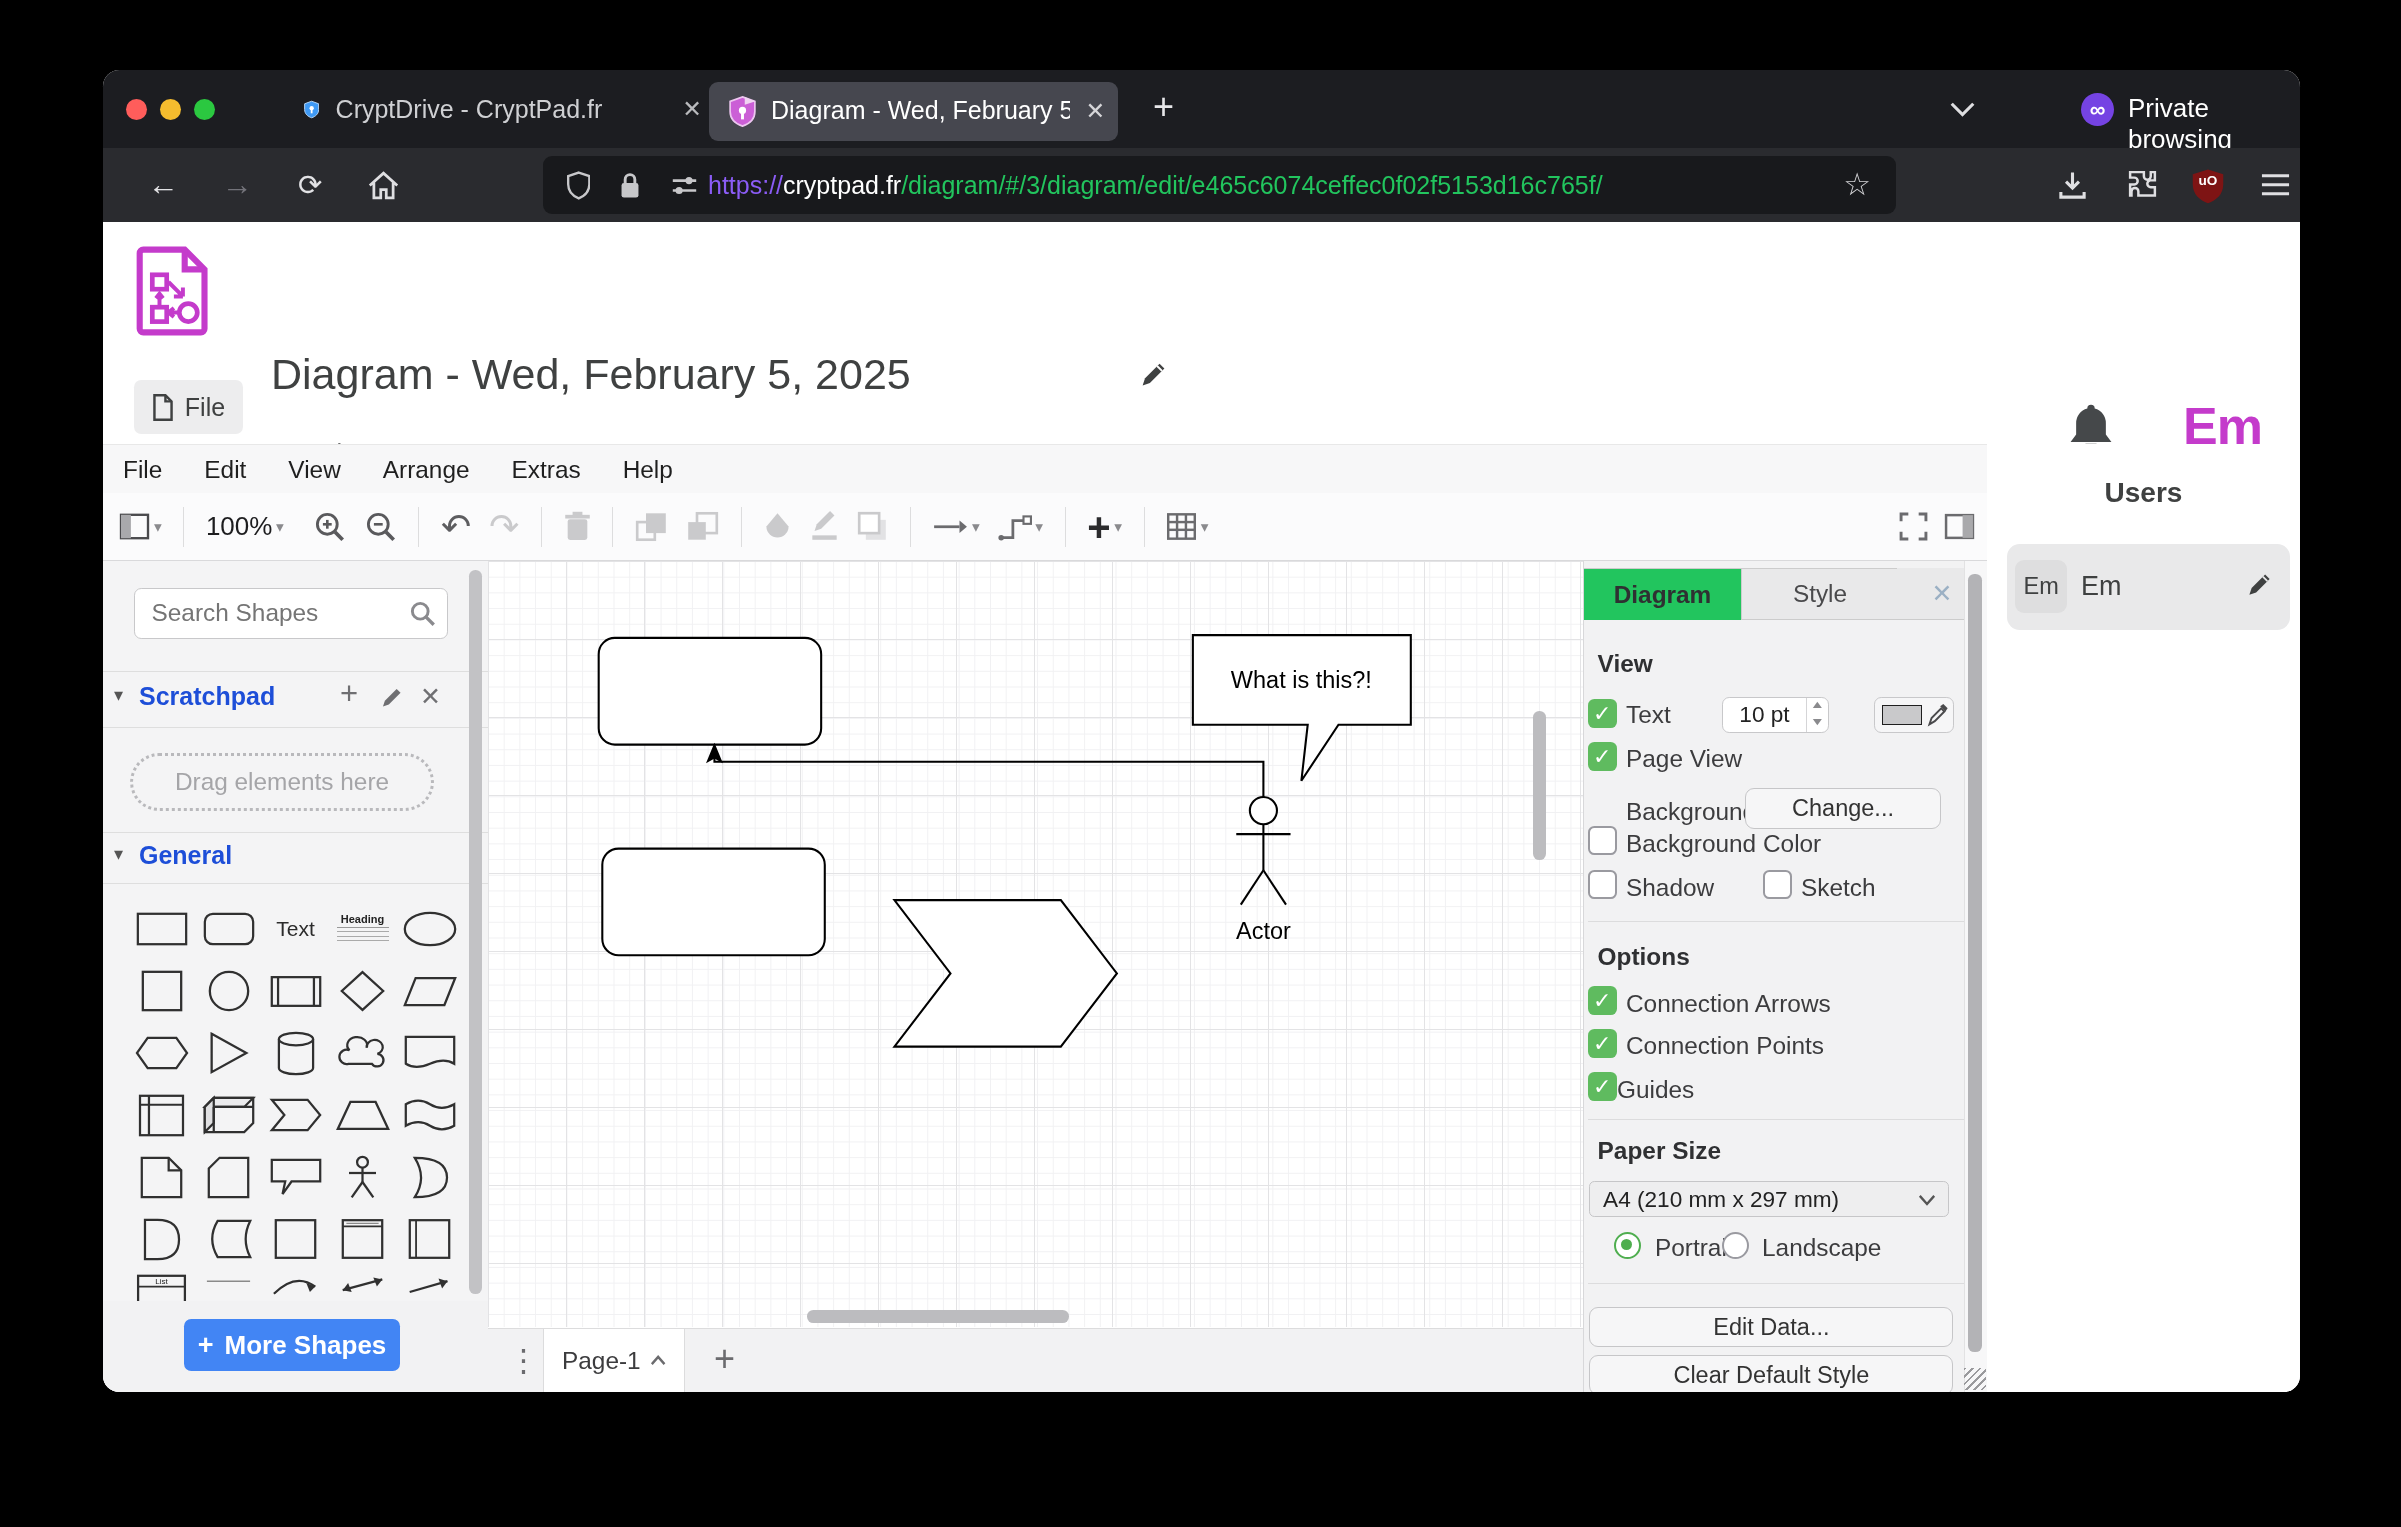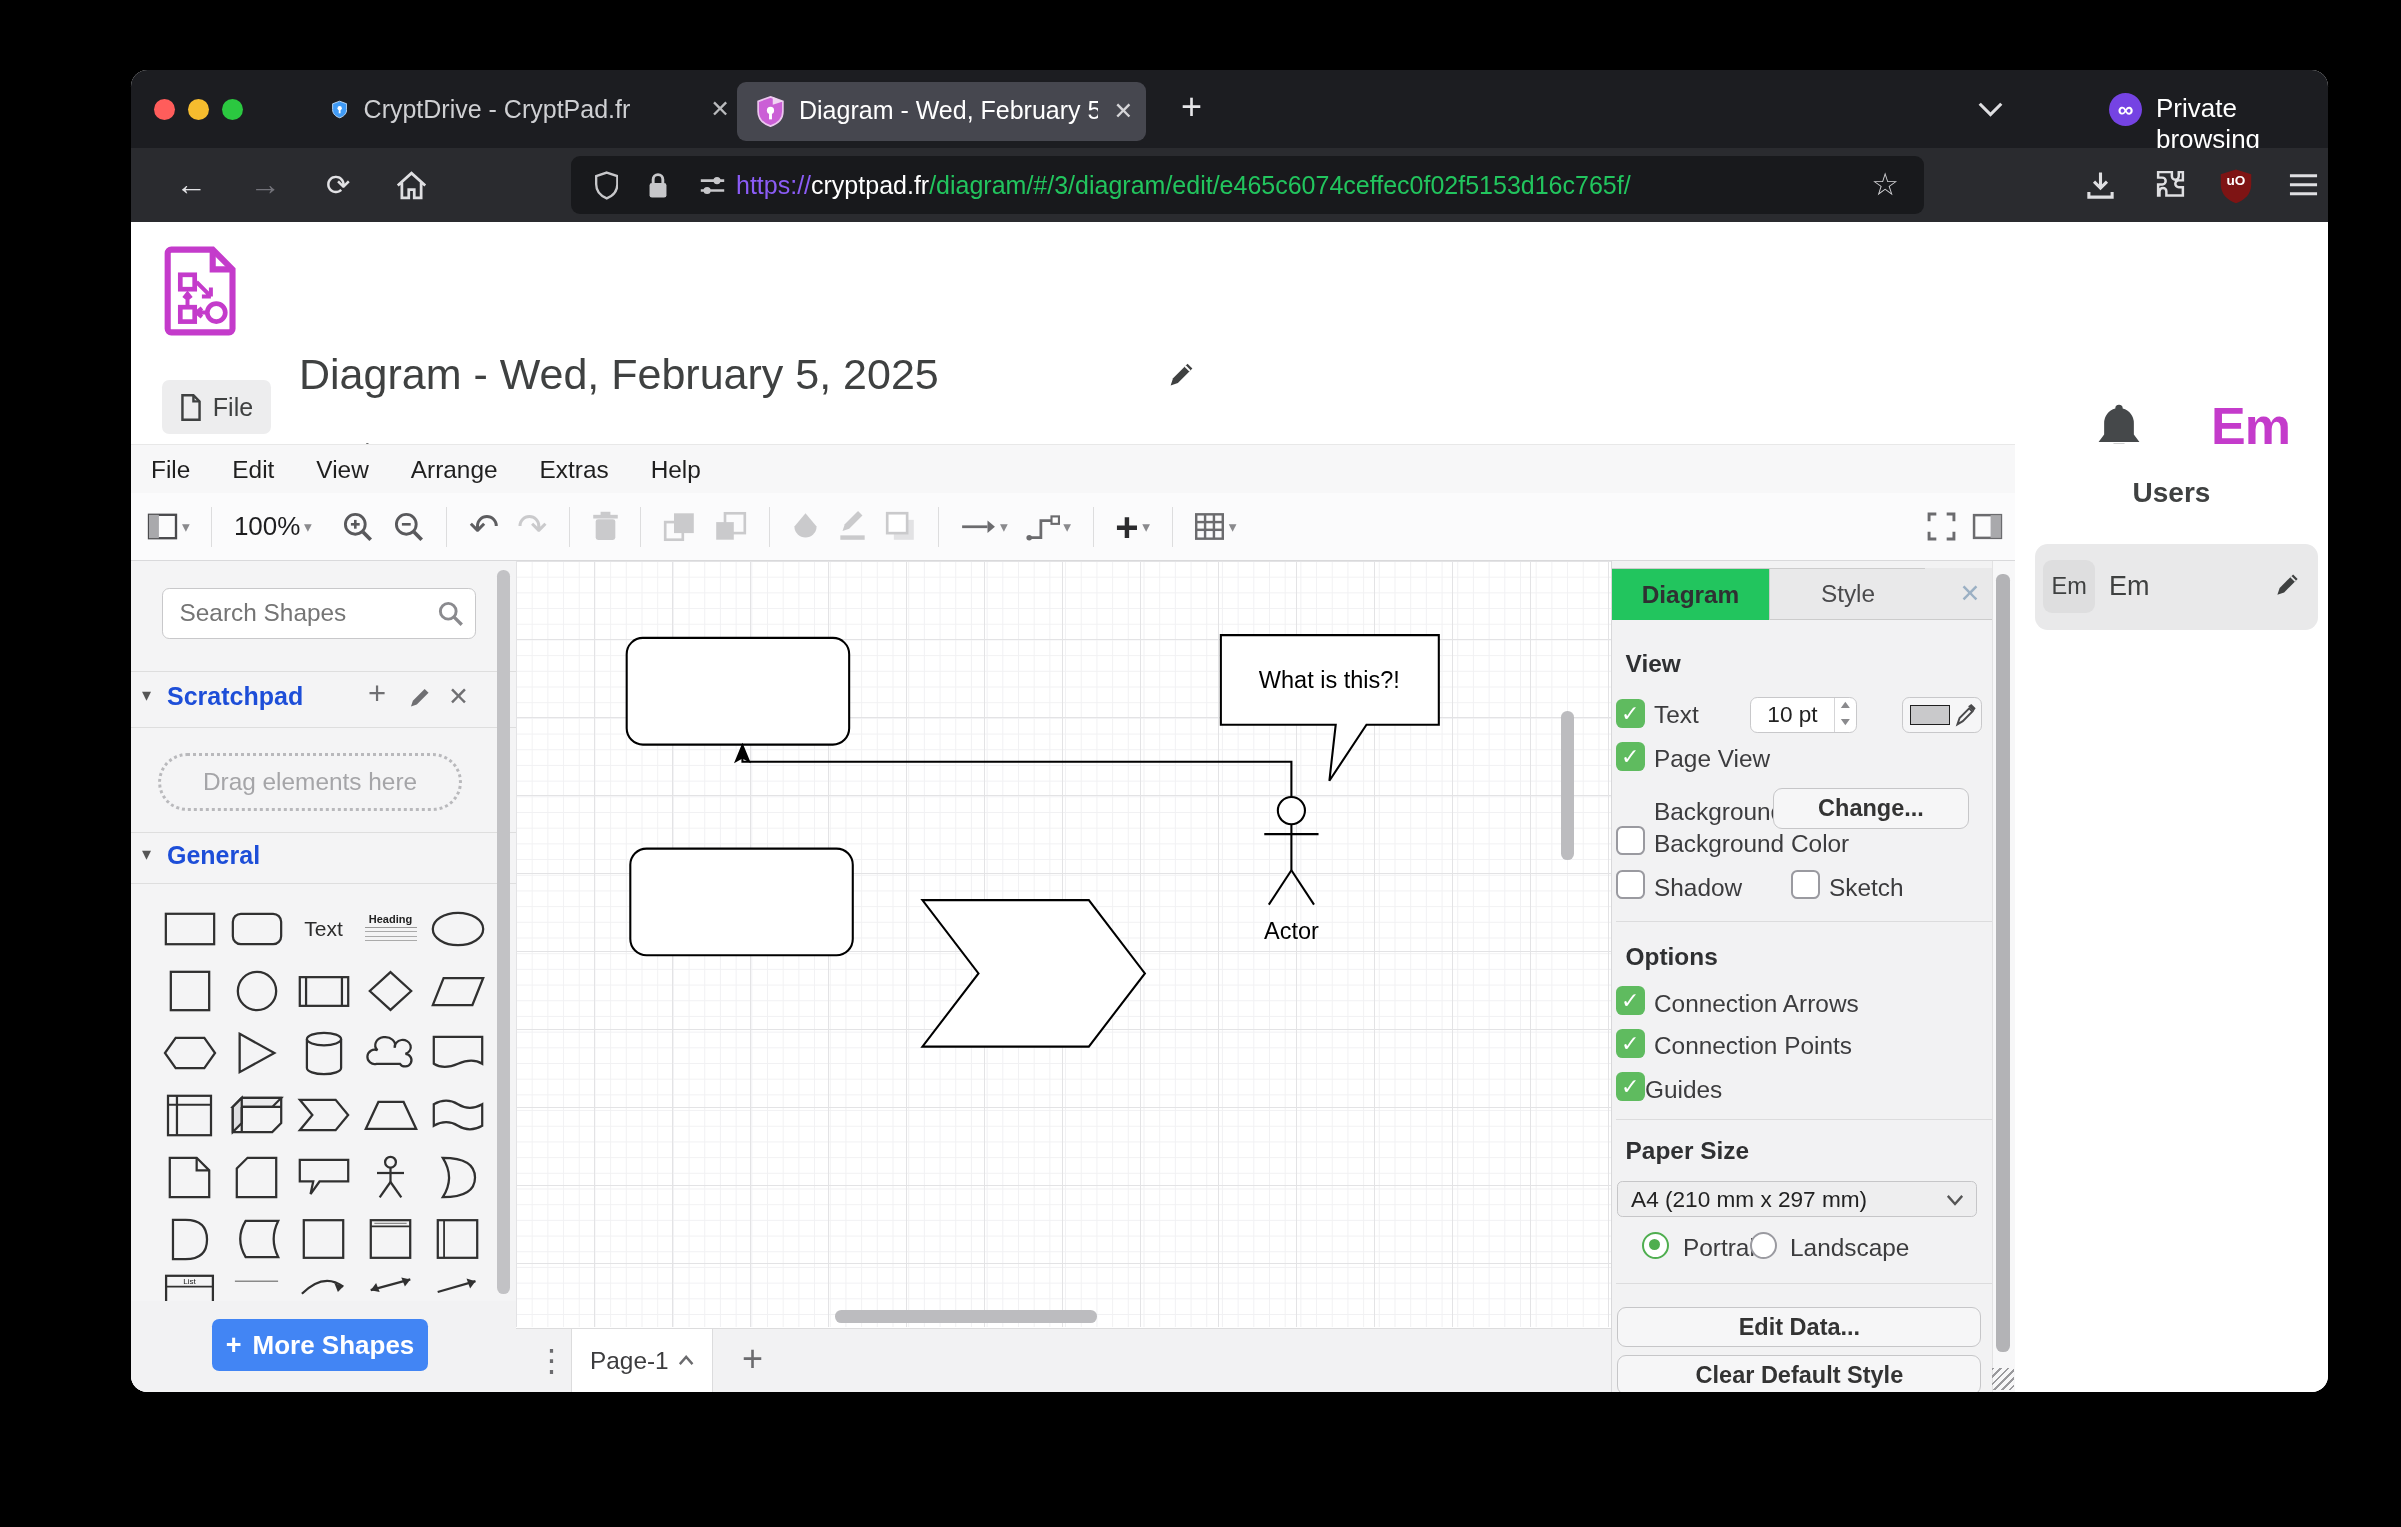--- a/index.html
+++ b/index.html
@@ -1,19 +1,19 @@
 <!DOCTYPE html>
 <html style="font-size:14.5px"><head>
 <meta charset="utf-8">
 <style>
   html,body{margin:0;padding:0;background:#000;}
   *{box-sizing:border-box;font-family:"Liberation Sans","DejaVu Sans",sans-serif;}
   #screen{position:relative;width:2401px;height:1527px;background:#000;overflow:hidden;}
   .abs{position:absolute;}
-  #window{position:absolute;left:103px;top:70px;width:2197px;height:1322px;border-radius:16.3px;overflow:hidden;background:#fff;box-shadow:0 27px 81px rgba(0,0,0,.7);margin-left:28px;}
+  #window{position:absolute;left:103px;top:70px;width:2197px;height:1322px;border-radius:16.3px;overflow:hidden;background:#fff;box-shadow:0 27px 81px rgba(0,0,0,.7);}
   
   #tabbar{position:absolute;left:0;top:0;width:100%;height:78px;background:#1c1d21;}
   .tlight{position:absolute;top:29px;width:21px;height:21px;border-radius:50%;}
   .tab-title{font-size:25px;color:#cfd0d3;white-space:nowrap;}
   #tab-active{position:absolute;left:606px;top:11.8px;width:409px;height:59px;background:#46474f;border-radius:9px;overflow:hidden;}
   #navbar{position:absolute;left:0;top:78px;width:100%;height:74px;background:#2a2b2f;}
   .navglyph{font-size:31px;color:#e2e2e5;line-height:74px;}
   #urlfield{position:absolute;left:440px;top:8.1px;width:1353px;height:58px;background:#18191c;border-radius:9px;}
   .urltext{font-size:25px;line-height:58px;white-space:nowrap;}
   
@@ -34,21 +34,21 @@
   #canvas{position:absolute;left:385px;top:491px;width:1095px;height:766px;background-color:#fff;
     background-image:linear-gradient(#e3e3e5 0.9px,transparent 0.9px),linear-gradient(90deg,#e3e3e5 0.9px,transparent 0.9px),linear-gradient(#f1f1f3 0.9px,transparent 0.9px),linear-gradient(90deg,#f1f1f3 0.9px,transparent 0.9px);
     background-size:78px 78px,78px 78px,15.7px 15.7px,15.7px 15.7px;}
   #pagebar{position:absolute;left:385px;top:1258px;width:1095px;height:64px;background:#f2f2f3;border-top:0.9px solid #dcdcdd;}
   #fpanel{position:absolute;left:1480px;top:491px;width:404px;height:831px;background:#f2f2f3;border-left:0.9px solid #d8d8da;}
   .fp-label{font-size:24.4px;color:#3c3c3e;}
   .fp-head{font-size:24.4px;font-weight:bold;color:#2f3032;}
   .cb{position:absolute;width:29px;height:29px;border-radius:6.3px;}
   .cb.on{background:#5fbb5f;color:#fff;font-size:22px;font-weight:bold;text-align:center;line-height:29px;}
   .cb.off{background:#fff;border:2.7px solid #9a9aa0;}
-  .fp-btn{position:absolute;background:#f6f6f7;border:0.9px solid #c6c6c8;border-radius:9px;font-size:23.5px;color:#333;display:flex;align-items:center;justify-content:center;font-weight:bold;}
+  .fp-btn{position:absolute;background:#f6f6f7;border:0.9px solid #c6c6c8;border-radius:9px;font-size:23.5px;color:#333;display:flex;align-items:center;justify-content:center;}
   .fp-div{position:absolute;left:1484px;width:376px;height:0.9px;background:#dcdcdd;}
   #sidebar{position:absolute;left:1884px;top:374px;width:313px;height:948px;background:#fff;}
   .thumbv{position:absolute;background:#bcbcbf;border-radius:6.3px;}
 </style>
 </head>
 <body>
 
 <div id="screen">
 <div id="window">
 

